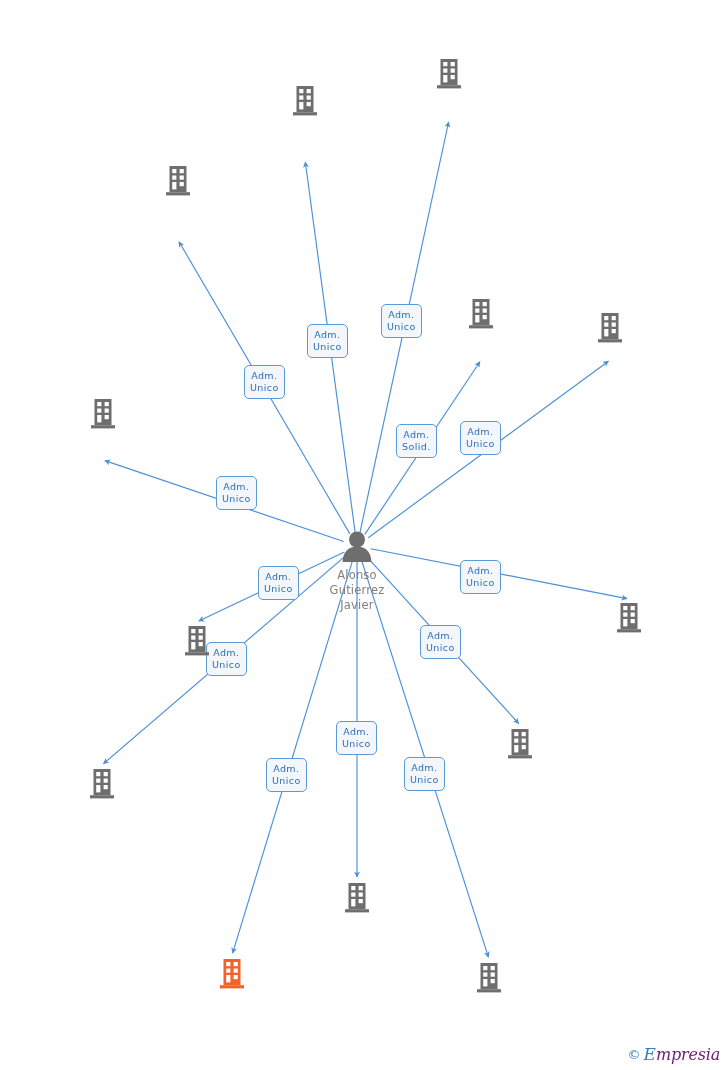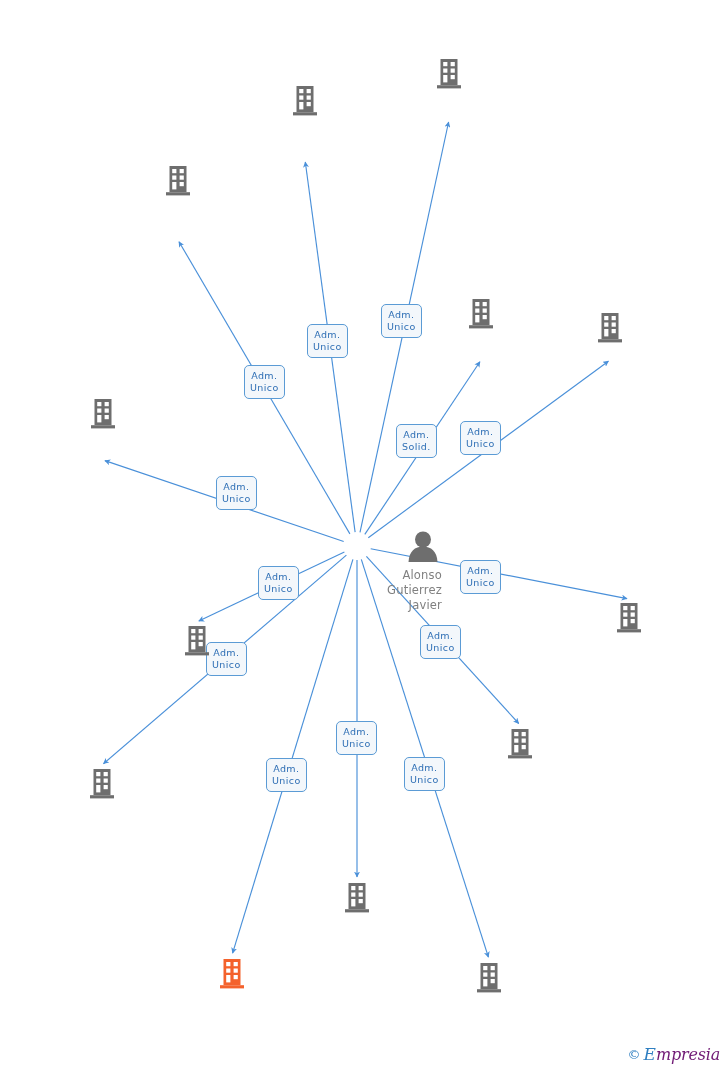--- a/index.html
+++ b/index.html
@@ -27,21 +27,21 @@
     line-height:13.5px;
     color:#737373;
     letter-spacing:.15px;
     white-space:pre-line;
   }
   .node.label-above .label{margin:0 0 1px 0;}
   .node.target .label{color:#5d5d5d;font-weight:bold;letter-spacing:.3px;}
 
   
   .person-node{
-    position:absolute;width:170px;margin-left:-85px;text-align:right;
+    position:absolute;width:170px;margin-left:-85px;text-align:center;
   }
   .person-node .label{
     display:block;margin-top:2px;font-size:11.5px;line-height:15px;
     color:#808080;white-space:pre-line;letter-spacing:.2px;
   }
 
   
   .badge{
     position:absolute;
     box-sizing:border-box;

